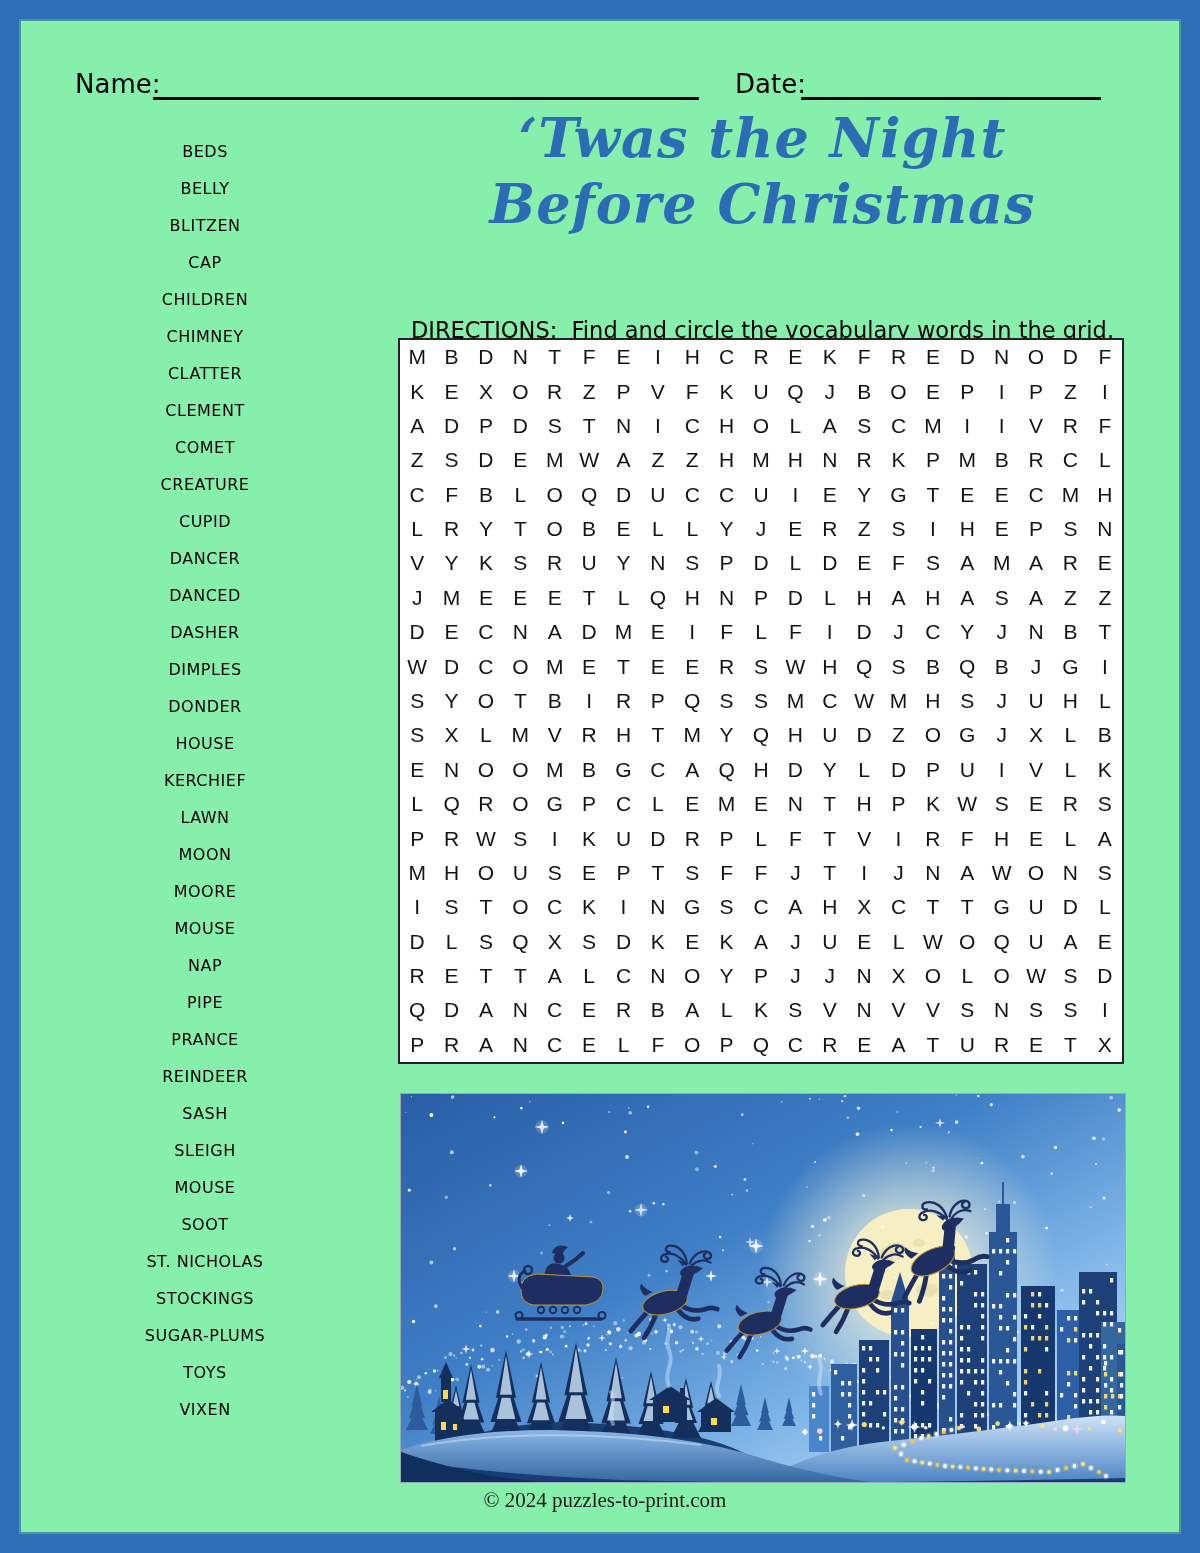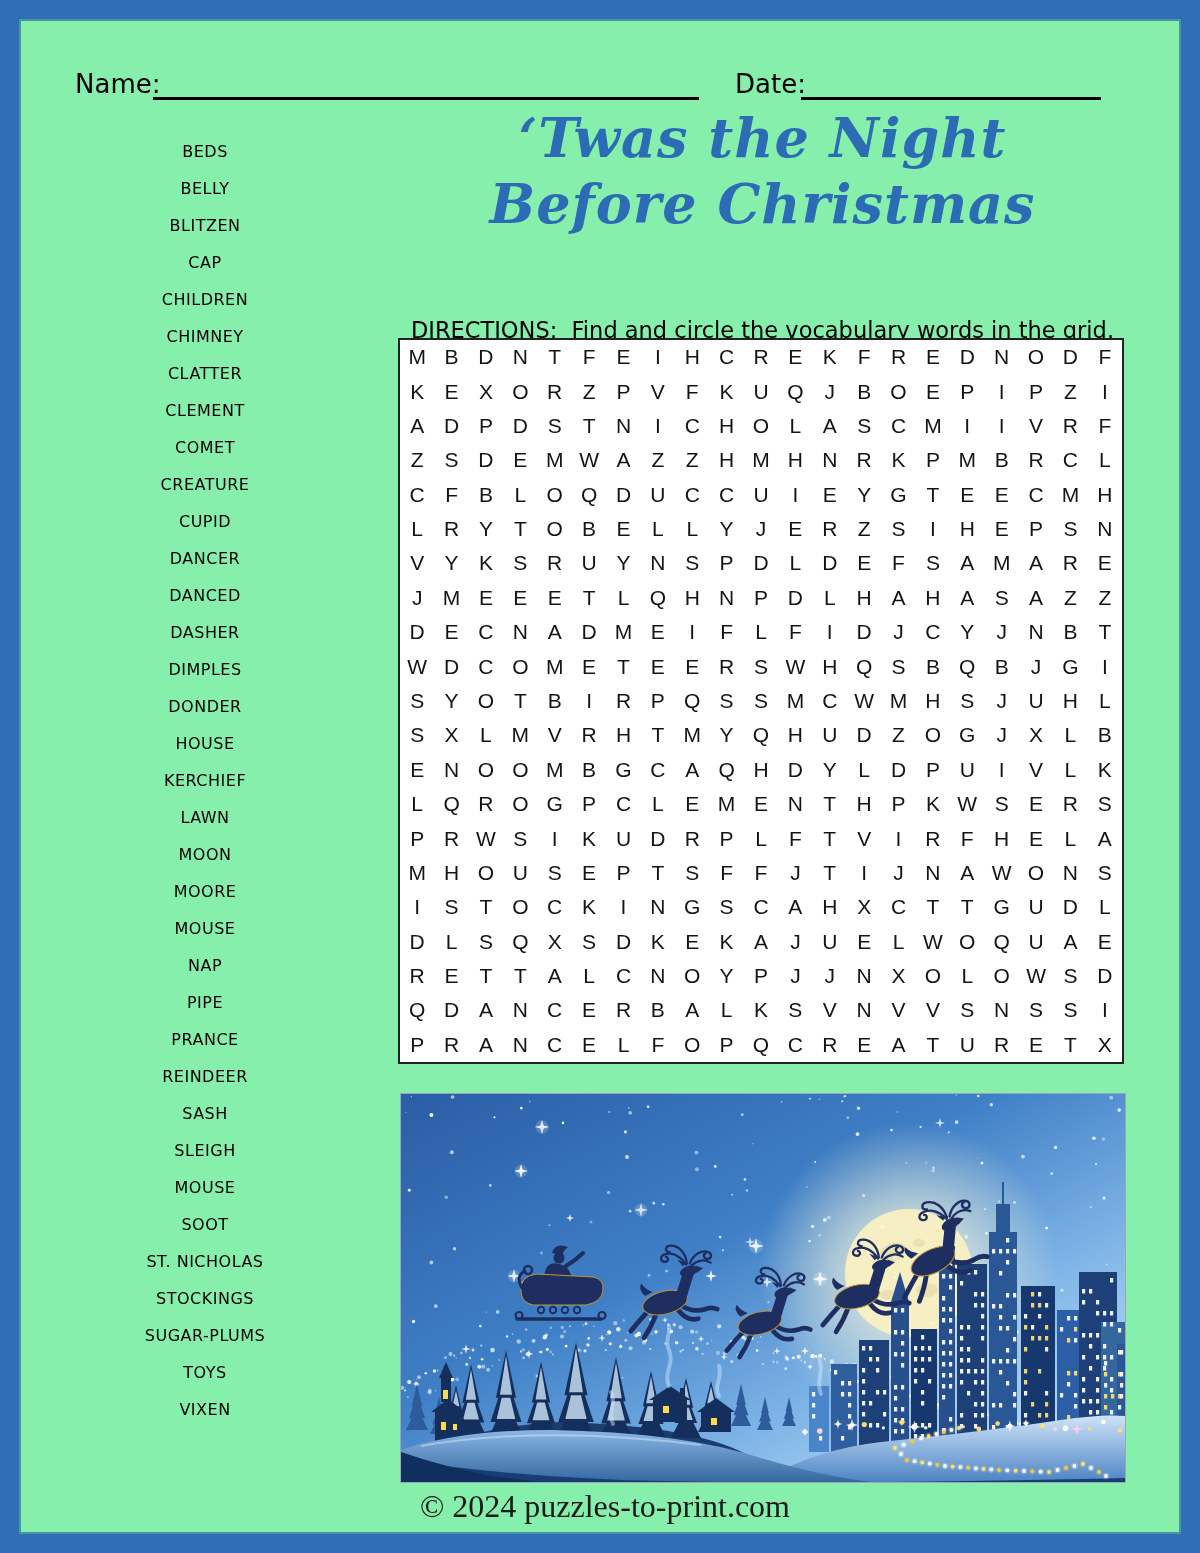--- a/index.html
+++ b/index.html
@@ -65,21 +65,21 @@
   .illustration{
     left:381px;top:1074px;width:724px;height:388px;
     border:1px solid #9aa7b8;
     background:#2a5ea6;
   }
   .illustration svg{display:block;}
   .footer{
     left:0;top:1469px;width:1172px;
     text-align:center;
     font-family:"Liberation Serif",serif;
-    font-size:32px;color:#1a1a1a;
+    font-size:21px;color:#1a1a1a;
   }
 </style>
 </head>
 <body>
 
 <div class="page">
 
   <span class="abs hdr-label name-label">Name:</span>
   <div class="abs rule name-rule"></div>
   <span class="abs hdr-label date-label">Date:</span>

